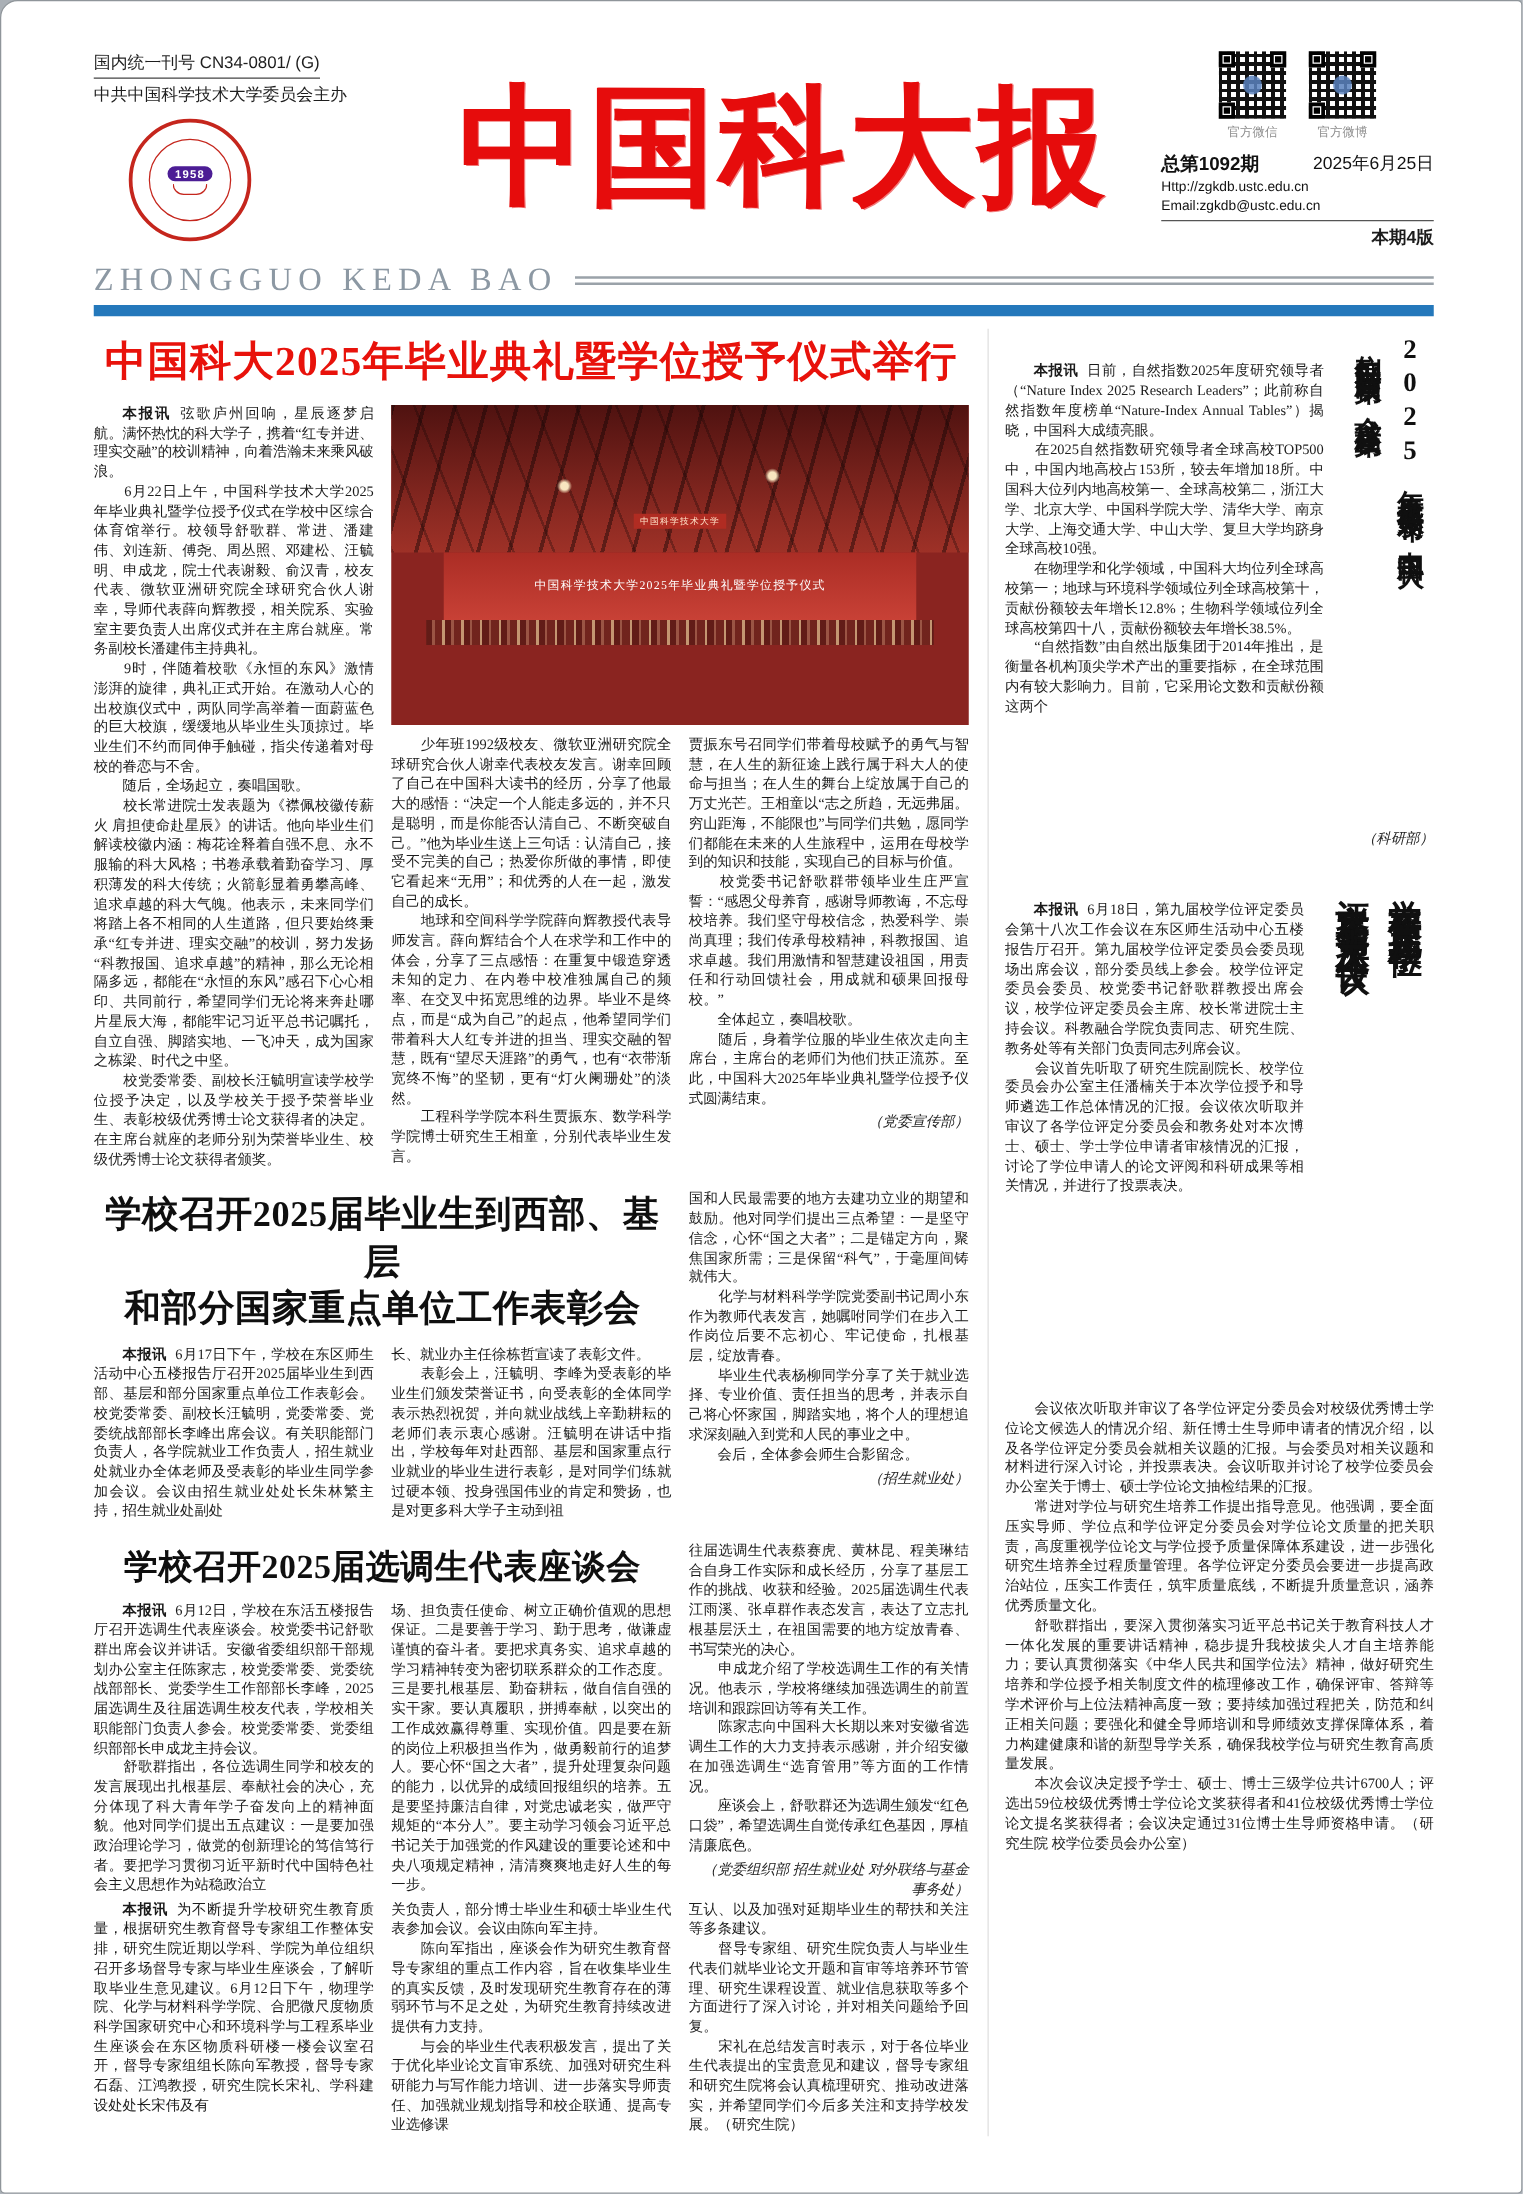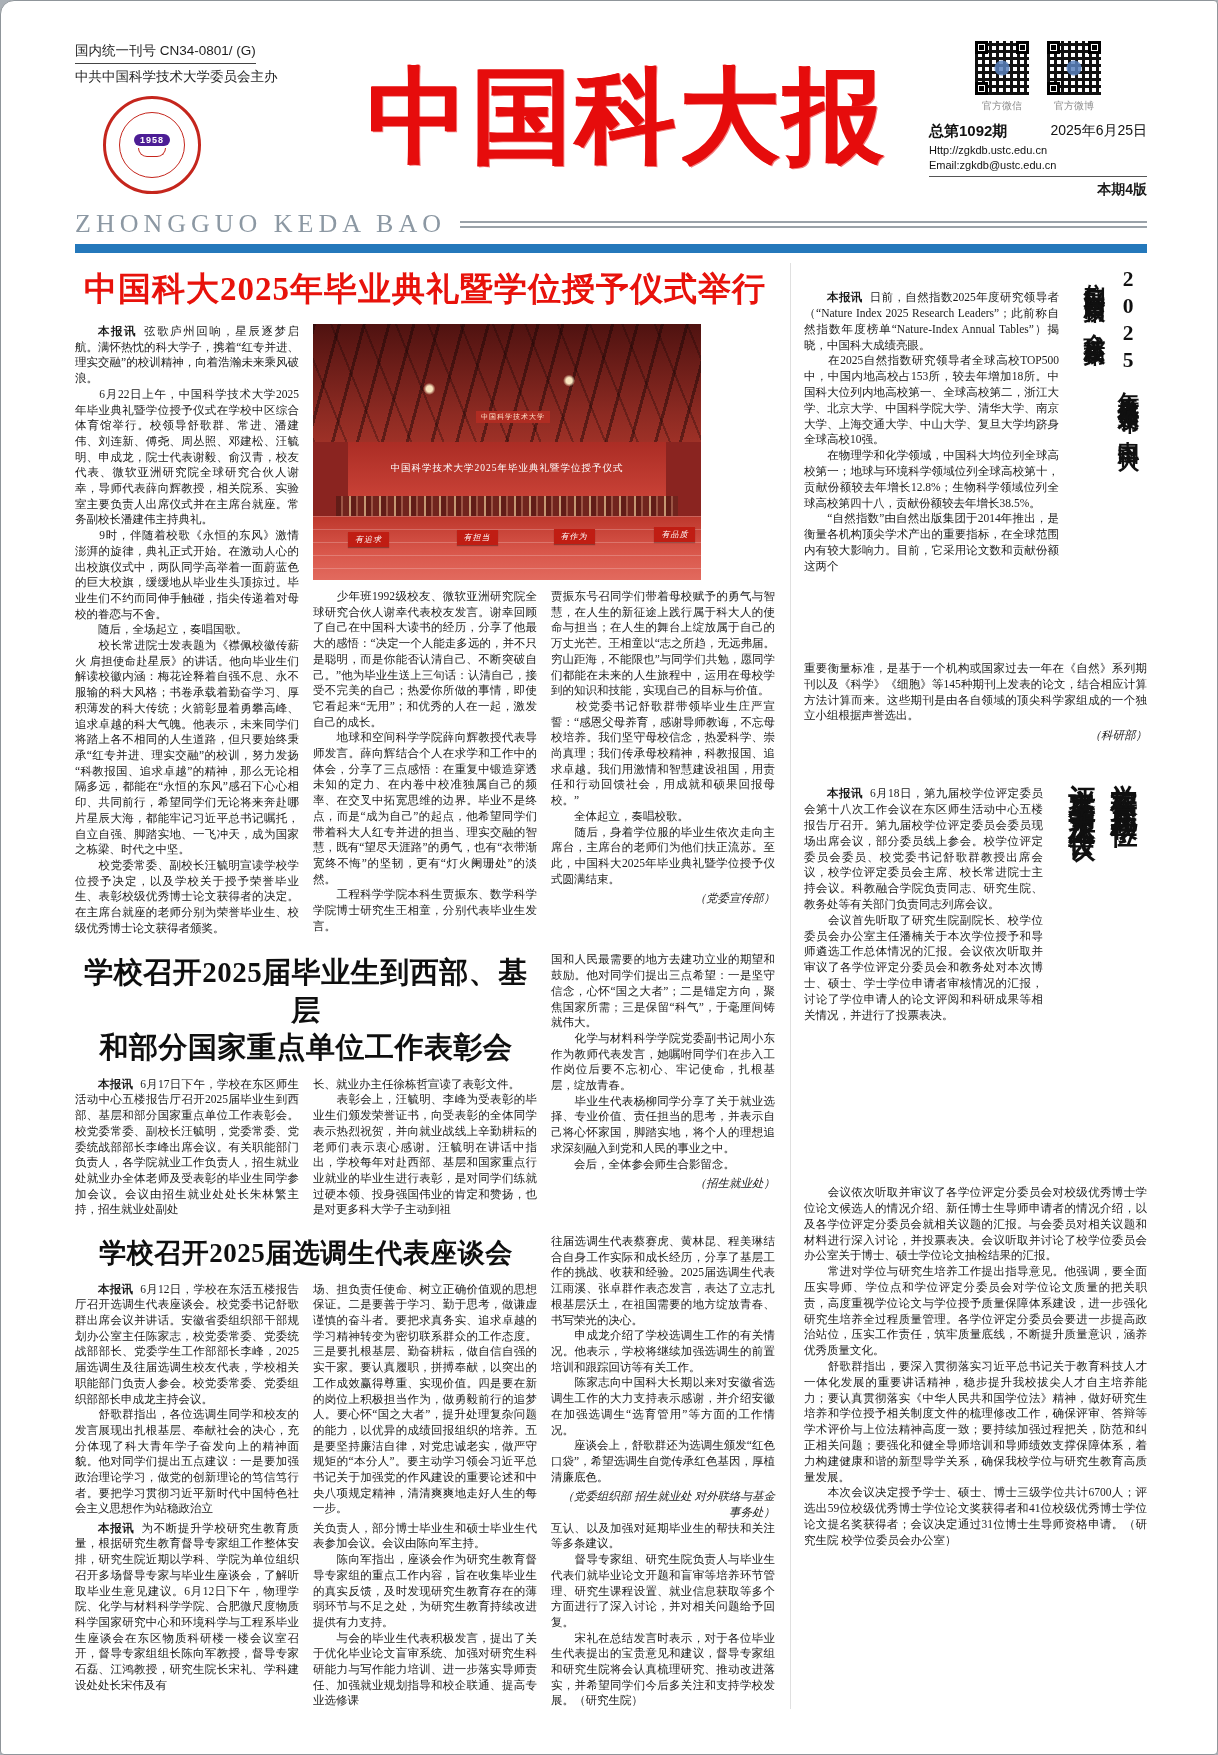--- a/index.html
+++ b/index.html
@@ -55,21 +55,21 @@
   .col p,.r-text,.r-rest{margin:0;white-space:pre-line;}
   p.first{text-indent:2em;}
   .lead-in{font-family:"Liberation Sans","DejaVu Sans",sans-serif;font-weight:bold;margin-right:7px;}
   .byline{text-align:right;font-style:italic;font-size:11.5px;margin-top:4px;color:#222;}
   
   .lead-head{margin:4px 0 12px;text-align:center;color:#e8120b;font-size:33px;font-weight:900;letter-spacing:1px;white-space:nowrap;}
   .lead-body{display:flex;gap:14px;}
   .lead-right{width:462px;flex:0 0 462px;}
   .two-col{display:flex;gap:14px;}
   
-  .photo{width:388px;height:256px;position:relative;overflow:hidden;margin:0 0 9px;background:#8a2420;}
+  .photo{width:462px;height:256px;position:relative;overflow:hidden;margin:0 0 9px;background:#8a2420;}
   .ph-ceiling{position:absolute;left:0;right:0;top:0;height:46%;
     background:
       radial-gradient(circle at 30% 55%, rgba(255,240,200,.95) 0 3px, rgba(255,240,200,0) 6px),
       radial-gradient(circle at 66% 48%, rgba(255,240,200,.95) 0 3px, rgba(255,240,200,0) 6px),
       repeating-linear-gradient(105deg, rgba(20,5,5,.45) 0 3px, transparent 3px 24px),
       repeating-linear-gradient(68deg, rgba(20,5,5,.3) 0 2px, transparent 2px 30px),
       linear-gradient(180deg,#4f1210,#8c2a22 75%,#9e3127);}
   .ph-topbanner{position:absolute;top:34%;left:42%;background:#b02c22;color:#ffe2c8;font-size:7px;padding:1px 5px;letter-spacing:1px;}
   .ph-stage{position:absolute;left:9%;right:9%;top:46%;height:54px;background:linear-gradient(180deg,#ab2d25,#c84136);display:flex;align-items:center;justify-content:center;}
   .ph-banner{color:#fff;font-size:9.5px;letter-spacing:1px;white-space:nowrap;}
@@ -171,26 +171,20 @@
 　　校党委常委、副校长汪毓明宣读学校学位授予决定，以及学校关于授予荣誉毕业生、表彰校级优秀博士论文获得者的决定。在主席台就座的老师分别为荣誉毕业生、校级优秀博士论文获得者颁奖。</span></p>
           </div>
           <div class="lead-right">
             <figure class="photo">
               <div class="ph-ceiling"></div>
               <div class="ph-topbanner">中国科学技术大学</div>
               <div class="ph-stage">
                 <div class="ph-banner">中国科学技术大学2025年毕业典礼暨学位授予仪式</div>
               </div>
               <div class="ph-people"></div>
-              <div class="ph-floor">
-                <span class="ph-sign s1">有追求</span>
-                <span class="ph-sign s2">有担当</span>
-                <span class="ph-sign s3">有作为</span>
-                <span class="ph-sign s4">有品质</span>
-              </div>
             </figure>
             <div class="two-col">
               <div class="col">
                 <p>　　少年班1992级校友、微软亚洲研究院全球研究合伙人谢幸代表校友发言。谢幸回顾了自己在中国科大读书的经历，分享了他最大的感悟：“决定一个人能走多远的，并不只是聪明，而是你能否认清自己、不断突破自己。”他为毕业生送上三句话：认清自己，接受不完美的自己；热爱你所做的事情，即使它看起来“无用”；和优秀的人在一起，激发自己的成长。
 　　地球和空间科学学院薛向辉教授代表导师发言。薛向辉结合个人在求学和工作中的体会，分享了三点感悟：在重复中锻造穿透未知的定力、在内卷中校准独属自己的频率、在交叉中拓宽思维的边界。毕业不是终点，而是“成为自己”的起点，他希望同学们带着科大人红专并进的担当、理实交融的智慧，既有“望尽天涯路”的勇气，也有“衣带渐宽终不悔”的坚韧，更有“灯火阑珊处”的淡然。
 　　工程科学学院本科生贾振东、数学科学学院博士研究生王相童，分别代表毕业生发言。</p>
               </div>
               <div class="col">
                 <p>贾振东号召同学们带着母校赋予的勇气与智慧，在人生的新征途上践行属于科大人的使命与担当；在人生的舞台上绽放属于自己的万丈光芒。王相童以“志之所趋，无远弗届。穷山距海，不能限也”与同学们共勉，愿同学们都能在未来的人生旅程中，运用在母校学到的知识和技能，实现自己的目标与价值。
 　　校党委书记舒歌群带领毕业生庄严宣誓：“感恩父母养育，感谢导师教诲，不忘母校培养。我们坚守母校信念，热爱科学、崇尚真理；我们传承母校精神，科教报国、追求卓越。我们用激情和智慧建设祖国，用责任和行动回馈社会，用成就和硕果回报母校。”
@@ -273,21 +267,20 @@
         <div class="r-top">
           <div class="r-text">
             <p class="first"><b class="lead-in">本报讯</b><span>日前，自然指数2025年度研究领导者（“Nature Index 2025 Research Leaders”；此前称自然指数年度榜单“Nature-Index Annual Tables”）揭晓，中国科大成绩亮眼。
 　　在2025自然指数研究领导者全球高校TOP500中，中国内地高校占153所，较去年增加18所。中国科大位列内地高校第一、全球高校第二，浙江大学、北京大学、中国科学院大学、清华大学、南京大学、上海交通大学、中山大学、复旦大学均跻身全球高校10强。
 　　在物理学和化学领域，中国科大均位列全球高校第一；地球与环境科学领域位列全球高校第十，贡献份额较去年增长12.8%；生物科学领域位列全球高校第四十八，贡献份额较去年增长38.5%。
 　　“自然指数”由自然出版集团于2014年推出，是衡量各机构顶尖学术产出的重要指标，在全球范围内有较大影响力。目前，它采用论文数和贡献份额这两个</span></p>
           </div>
           <div class="v-head a">2025年度自然指数发布：中国科大
 位列国内高校第一、全球高校第二</div>
         </div>
-        <div class="r-rest">重要衡量标准，是基于一个机构或国家过去一年在《自然》系列期刊以及《科学》《细胞》等145种期刊上发表的论文，结合相应计算方法计算而来。这些期刊是由各自领域的顶尖科学家组成的一个独立小组根据声誉选出。</div>
         <div class="byline">（科研部）</div>
       </article>
 
       <article class="r-art">
         <div class="r-top">
           <div class="r-text">
             <p class="first"><b class="lead-in">本报讯</b><span>6月18日，第九届校学位评定委员会第十八次工作会议在东区师生活动中心五楼报告厅召开。第九届校学位评定委员会委员现场出席会议，部分委员线上参会。校学位评定委员会委员、校党委书记舒歌群教授出席会议，校学位评定委员会主席、校长常进院士主持会议。科教融合学院负责同志、研究生院、教务处等有关部门负责同志列席会议。
 　　会议首先听取了研究生院副院长、校学位委员会办公室主任潘楠关于本次学位授予和导师遴选工作总体情况的汇报。会议依次听取并审议了各学位评定分委员会和教务处对本次博士、硕士、学士学位申请者审核情况的汇报，讨论了学位申请人的论文评阅和科研成果等相关情况，并进行了投票表决。</span></p>
           </div>
           <div class="v-head b">学校召开第九届校学位

